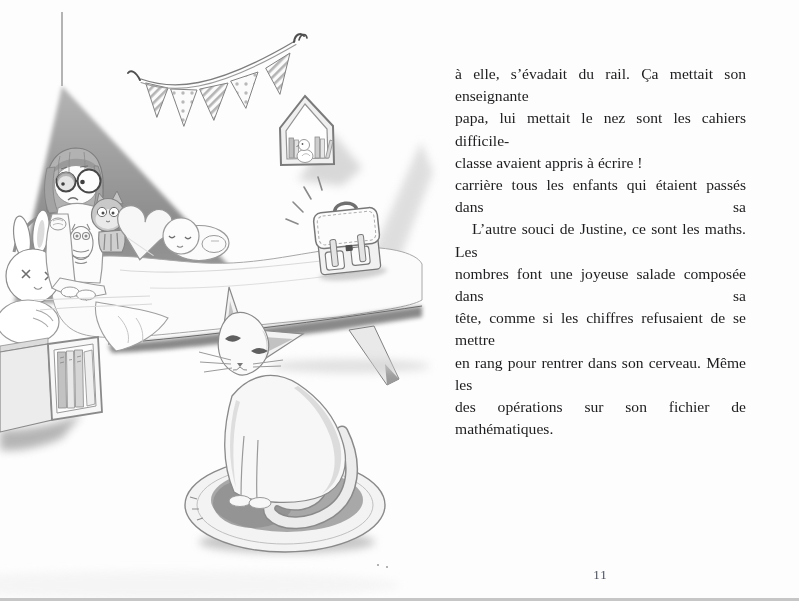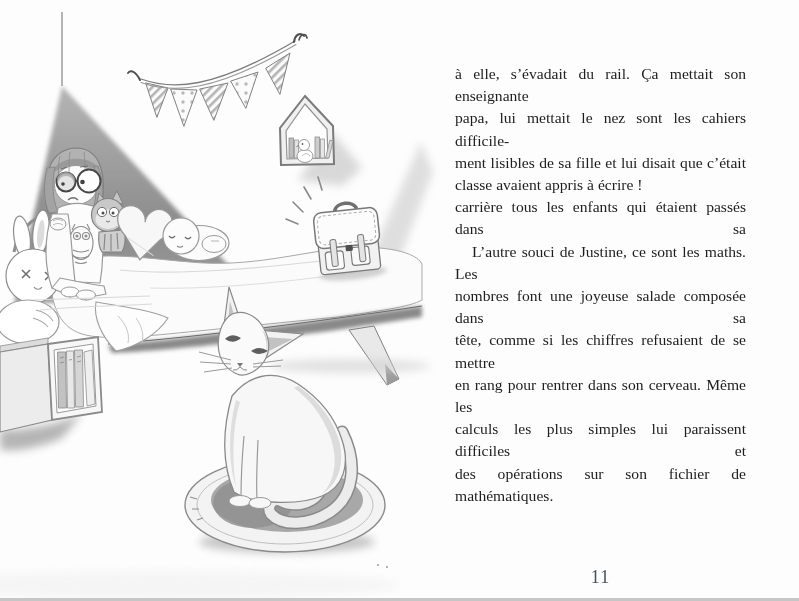--- a/index.html
+++ b/index.html
@@ -12,21 +12,21 @@
     font-family:"Liberation Serif","DejaVu Serif",serif;
     font-size:15.6px;line-height:22.2px;color:#1d1d1f;
   }
   .para{margin:0;}
   .line{text-align:justify;text-align-last:justify;white-space:normal;}
   .line.last{text-align-last:left;}
   .para.indent .line:first-child{text-indent:17px;}
   .folio{
     position:absolute;left:0;top:567px;width:291px;text-align:center;
     font-family:"Liberation Serif","DejaVu Serif",serif;
-    font-size:18px;color:#4a4f5a;letter-spacing:1px;
+    font-size:13px;color:#4a4f5a;letter-spacing:1px;
   }
   .bottom-edge{position:absolute;left:0;bottom:0;width:799px;height:3px;background:#c6c6c6;}
 </style>
 </head>
 <body>
 
 <div class="spread">
 
   <div class="page-left">
     <svg width="440" height="601" viewBox="0 0 440 601" role="img">
@@ -266,30 +266,28 @@
         </g>
       </g>
     </svg>
   </div>
 
   <div class="page-right">
     <div class="text-col">
         <div class="para">
           <div class="line">à elle, s’évadait du rail. Ça mettait son enseignante</div>
           <div class="line">papa, lui mettait le nez sont les cahiers difficile-</div>
-          <div class="line">ment lisibles de sa fille et lui disait que c’était</div>
           <div class="line last">classe avaient appris à écrire !</div>
           <div class="line">carrière tous les enfants qui étaient passés dans sa</div>
         </div>
         <div class="para indent">
           <div class="line">L’autre souci de Justine, ce sont les maths. Les</div>
           <div class="line">nombres font une joyeuse salade composée dans sa</div>
           <div class="line">tête, comme si les chiffres refusaient de se mettre</div>
           <div class="line">en rang pour rentrer dans son cerveau. Même les</div>
-          <div class="line">calculs les plus simples lui paraissent difficiles et</div>
           <div class="line last">des opérations sur son fichier de mathématiques.</div>
         </div>
       </div>
     <div class="folio">11</div>
   </div>
 
   <div class="bottom-edge"></div>
 </div>
 
 </body></html>

